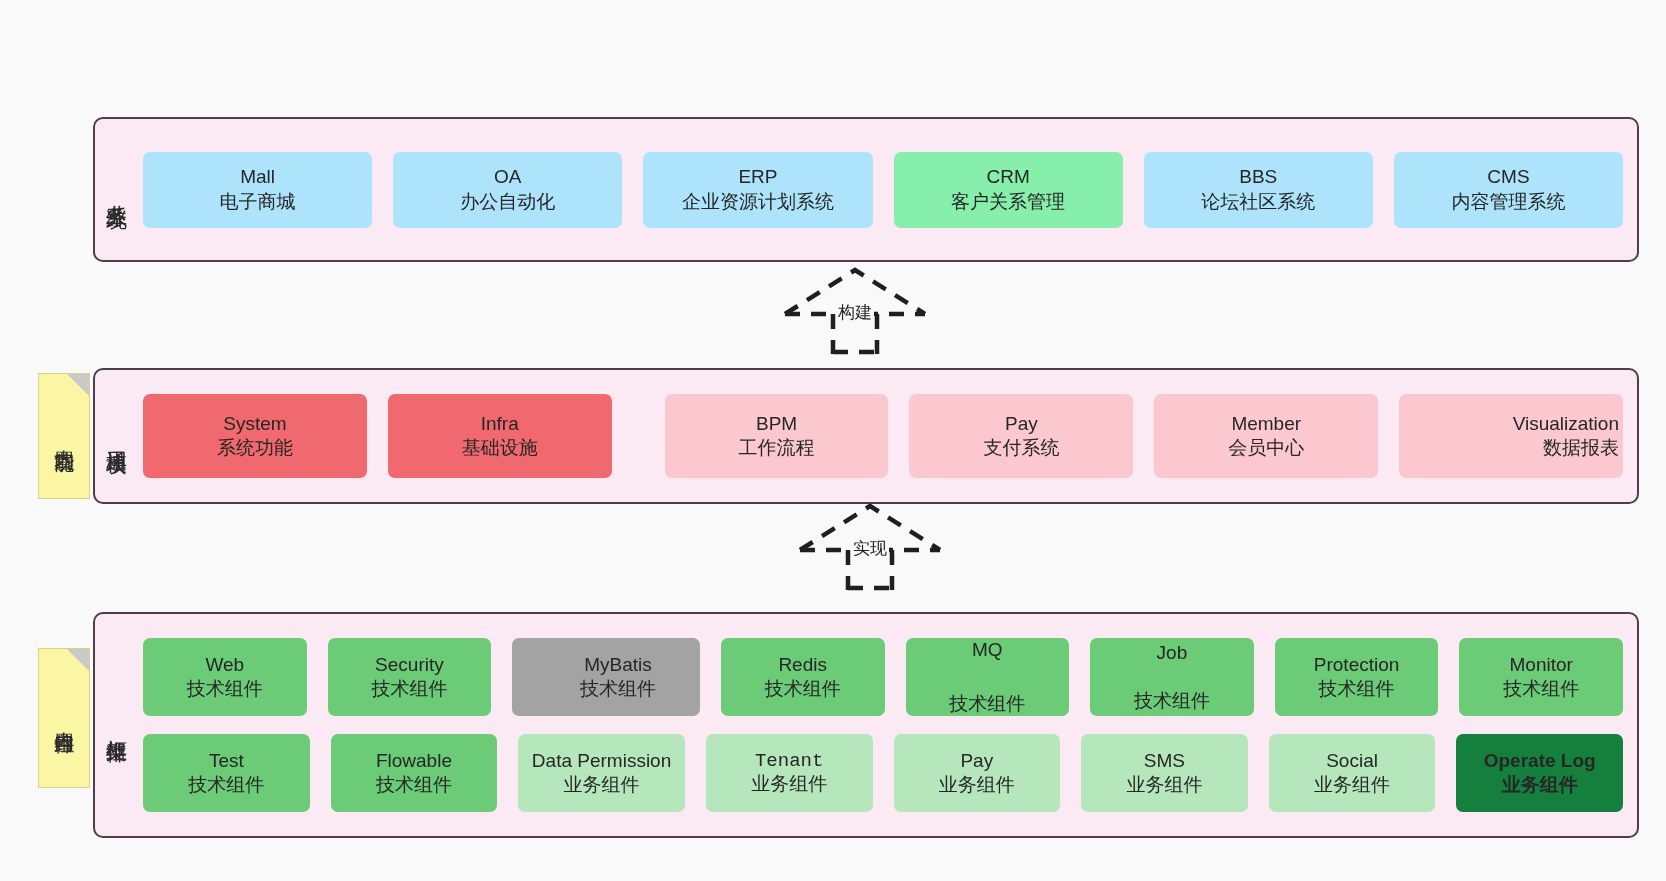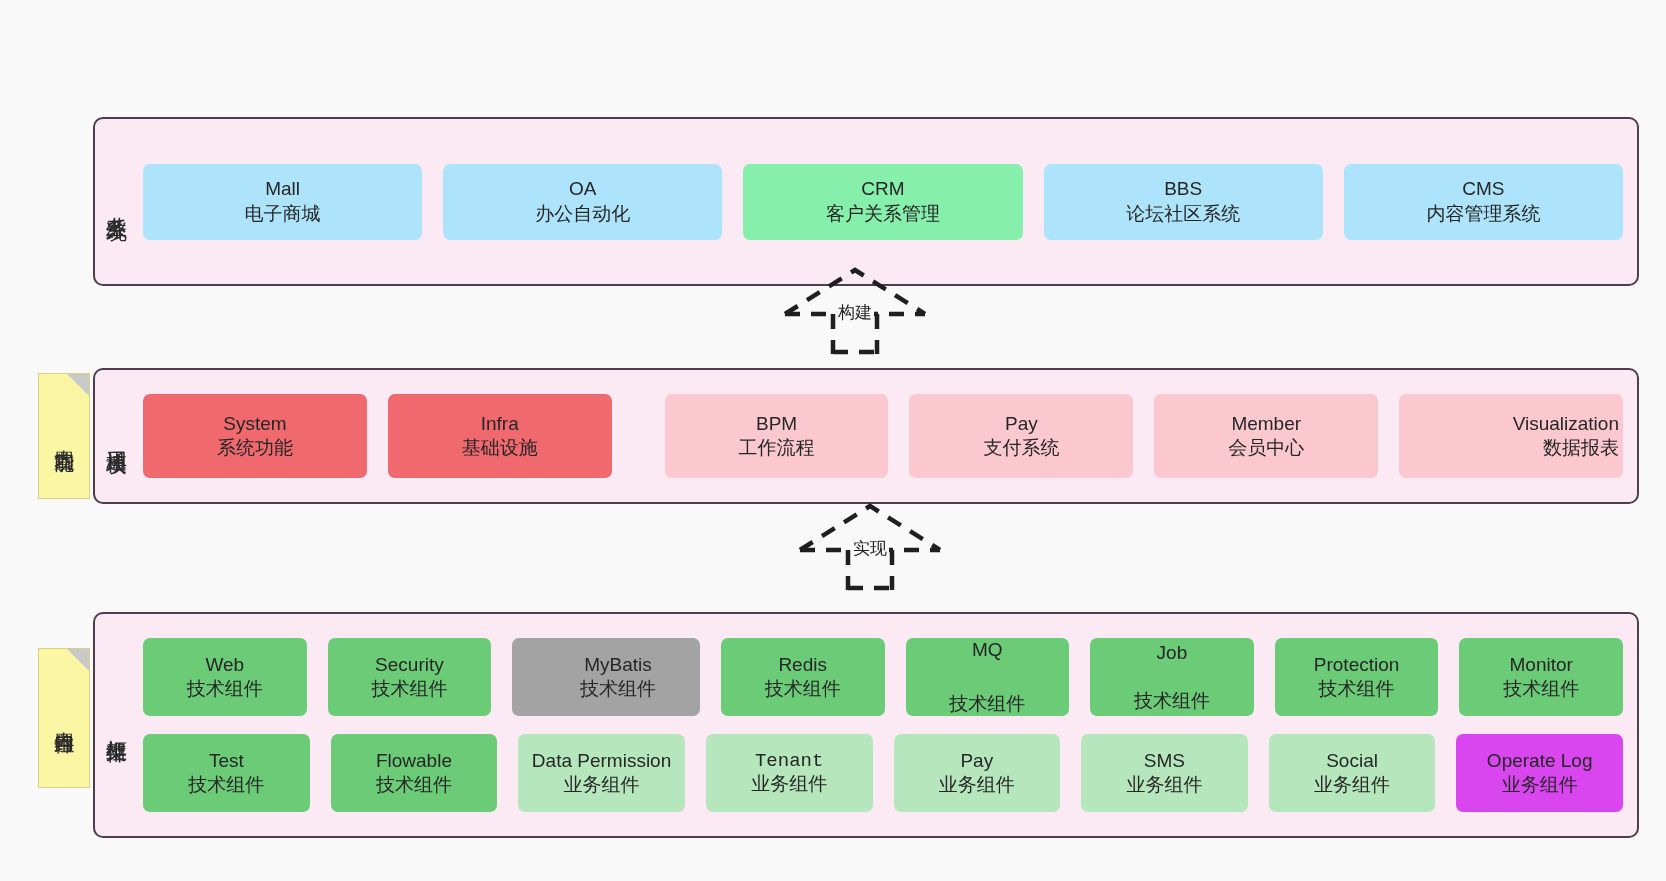--- a/index.html
+++ b/index.html
@@ -121,31 +121,35 @@
     padding: 0 2px;
     white-space: nowrap;
     user-select: none;
   }
 </style>
 </head>
 <body>
 
 <div id="canvas" style="background: rgb(249, 249, 249);">
 
-  <div class="layer h-business" id="layer-0" style="left: 93px; top: 117px; width: 1546px; height: 169px; background: rgb(251, 234, 244); border-color: rgb(77, 61, 77);">
+  <div class="layer h-business" id="layer-0" style="left: 93px; top: 117px; width: 1546px; height: 145px; background: rgb(251, 234, 244); border-color: rgb(77, 61, 77);">
     <div class="layer-title">业务系统</div>
     <div class="layer-body">
       <div class="row">
         <div class="card" style="background: rgb(173, 228, 251);">
           <span class="t1">Mall</span>
           <span class="t2">电子商城</span>
         </div>
         <div class="card" style="background: rgb(173, 228, 251);">
           <span class="t1">OA</span>
           <span class="t2">办公自动化</span>
+        </div>
+        <div class="card" style="background: rgb(173, 228, 251);">
+          <span class="t1">ERP</span>
+          <span class="t2">企业资源计划系统</span>
         </div>
         <div class="card" style="background: #86efac;">
           <span class="t1">CRM</span>
           <span class="t2">客户关系管理</span>
         </div>
         <div class="card" style="background: rgb(173, 228, 251);">
           <span class="t1">BBS</span>
           <span class="t2">论坛社区系统</span>
         </div>
         <div class="card" style="background: rgb(173, 228, 251);">
@@ -278,21 +282,21 @@
           <span class="t2">业务组件</span>
         </div>
         <div class="card" style="background: rgb(181, 230, 188);">
           <span class="t1">SMS</span>
           <span class="t2">业务组件</span>
         </div>
         <div class="card" style="background: rgb(181, 230, 188);">
           <span class="t1">Social</span>
           <span class="t2">业务组件</span>
         </div>
-        <div class="card" style="background: #d946ef;">
+        <div class="card" style="background: #15803d; font-weight: bold;">
           <span class="t1">Operate Log</span>
           <span class="t2">业务组件</span>
         </div>
       </div>
 
     </div>
   </div>
 
   <div class="note" style="left: 38px; top: 648px; height: 140px; background: rgb(251, 246, 164);">
     <span class="fold"></span>

